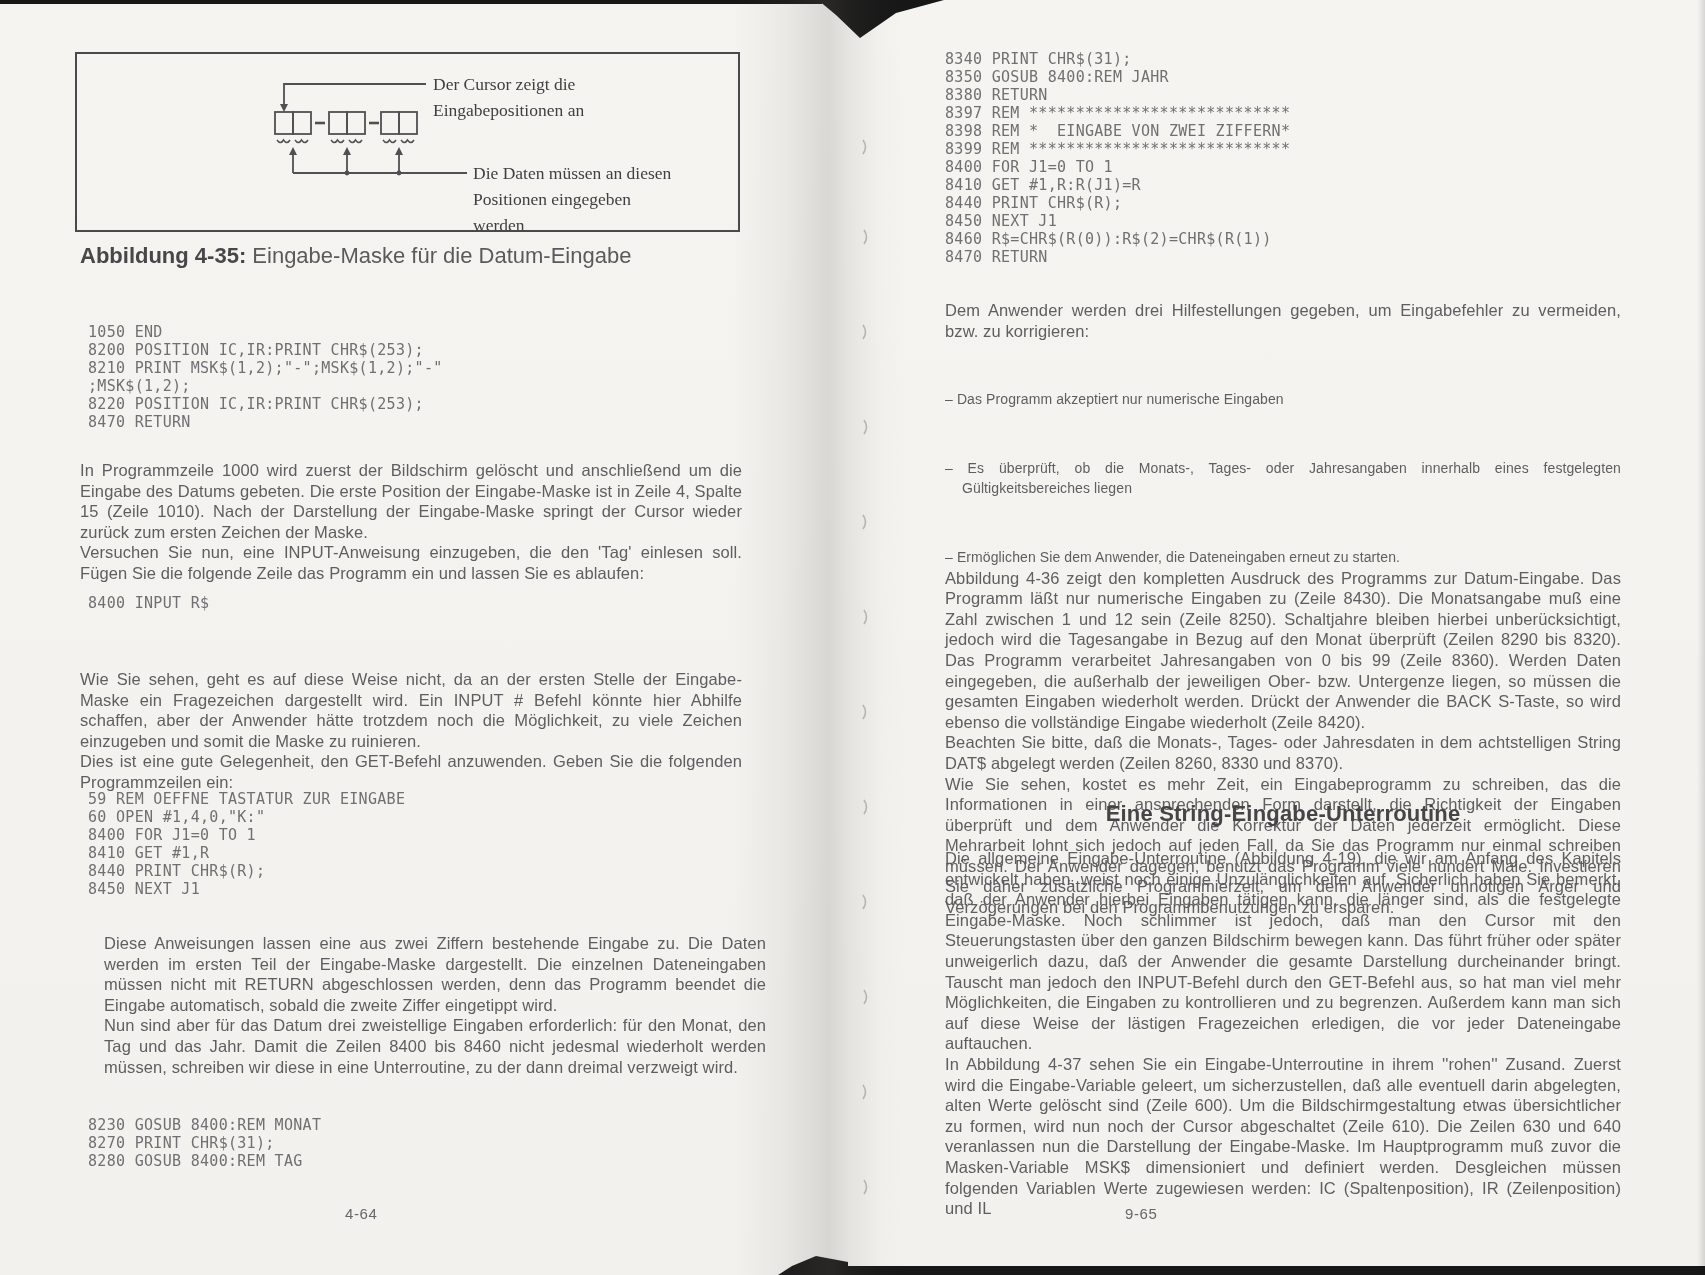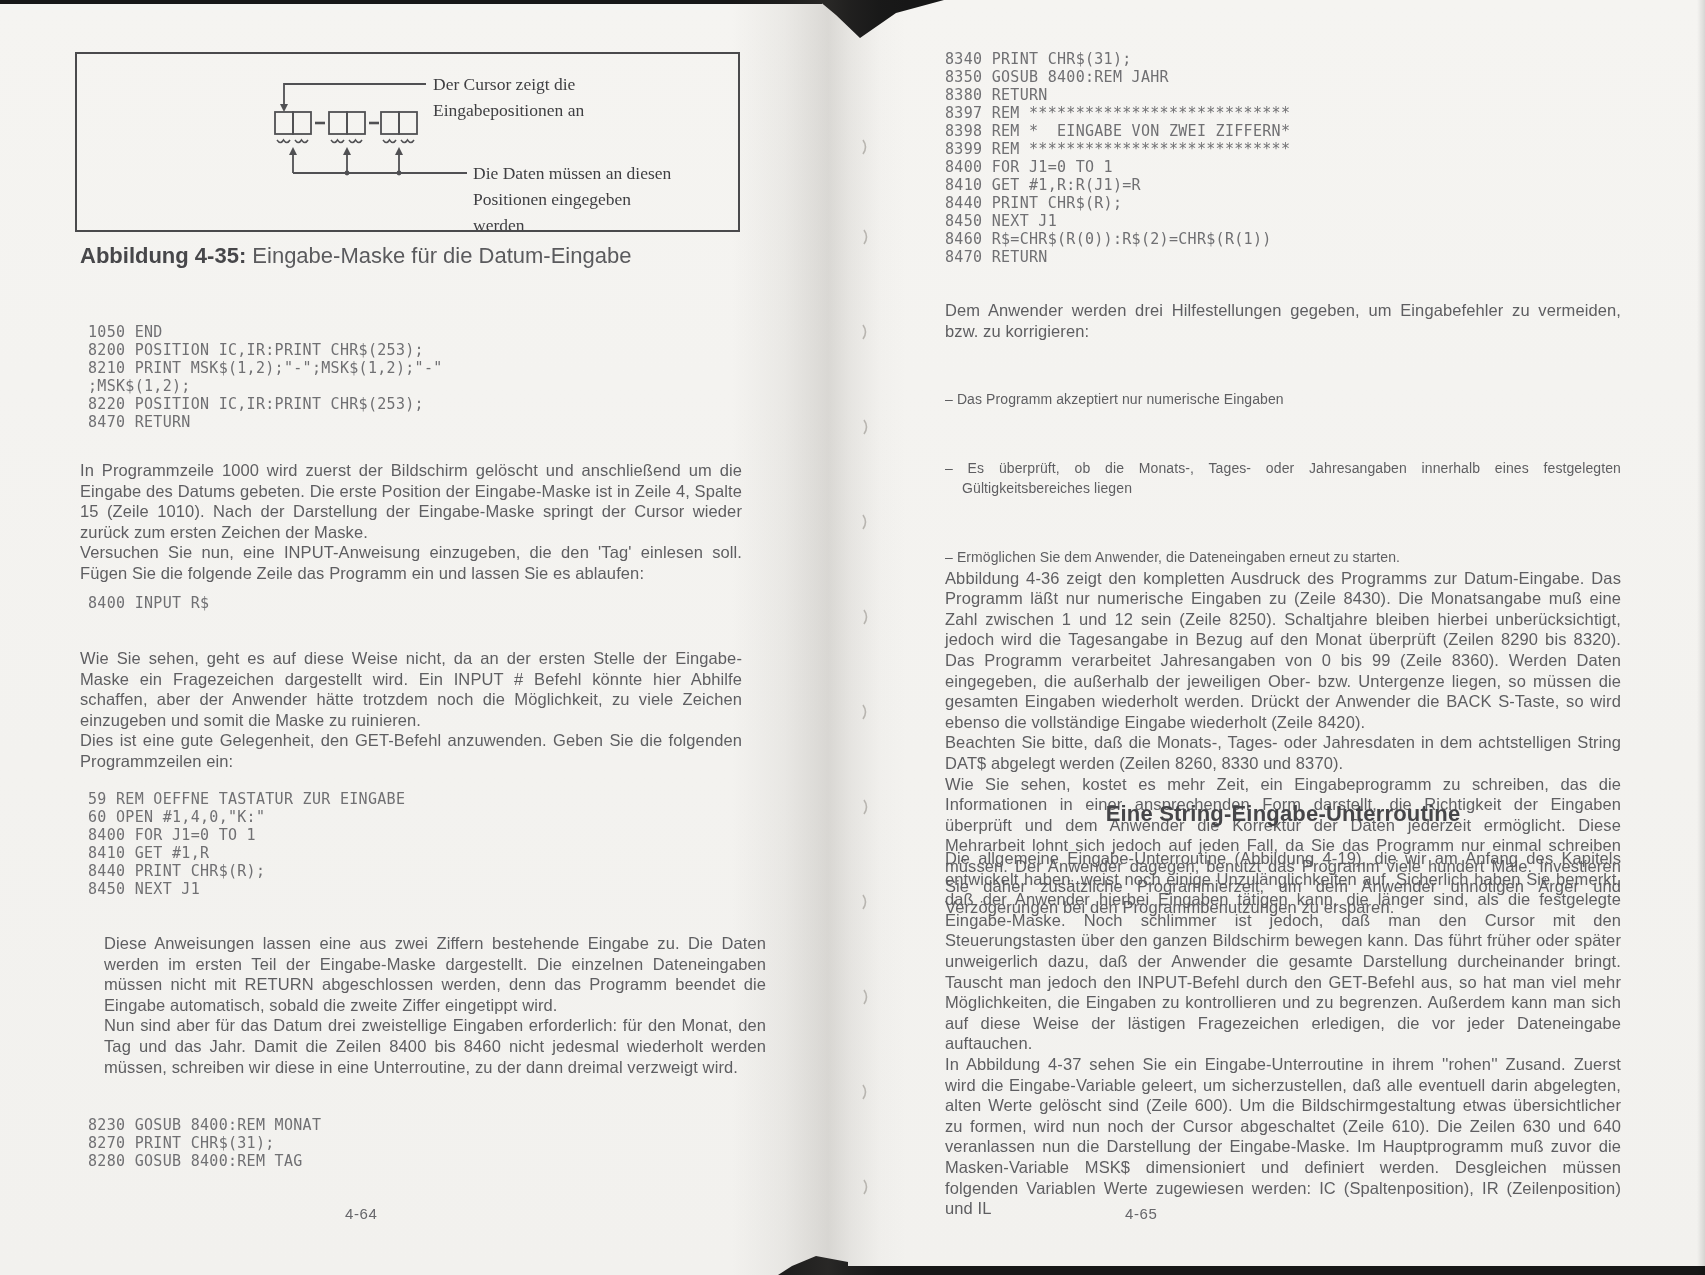--- a/index.html
+++ b/index.html
@@ -136,21 +136,21 @@
 8220 POSITION IC,IR:PRINT CHR$(253);
 8470 RETURN</div>
 
     <div class="abs textcol" style="left:80px; top:460px; width:662px;">
       <p>In Programmzeile 1000 wird zuerst der Bildschirm gelöscht und anschließend um die Eingabe des Datums gebeten. Die erste Position der Eingabe-Maske ist in Zeile 4, Spalte 15 (Zeile 1010). Nach der Darstellung der Eingabe-Maske springt der Cursor wieder zurück zum ersten Zeichen der Maske.</p>
       <p>Versuchen Sie nun, eine INPUT-Anweisung einzugeben, die den 'Tag' einlesen soll. Fügen Sie die folgende Zeile das Programm ein und lassen Sie es ablaufen:</p>
     </div>
 
     <div class="abs code" style="left:88px; top:594px;">8400 INPUT R$</div>
 
-    <div class="abs textcol" style="left:80px; top:648px; width:662px;">
+    <div class="abs textcol" style="left:80px; top:669px; width:662px;">
       <p>Wie Sie sehen, geht es auf diese Weise nicht, da an der ersten Stelle der Eingabe-Maske ein Fragezeichen dargestellt wird. Ein INPUT # Befehl könnte hier Abhilfe schaffen, aber der Anwender hätte trotzdem noch die Möglichkeit, zu viele Zeichen einzugeben und somit die Maske zu ruinieren.</p>
       <p>Dies ist eine gute Gelegenheit, den GET-Befehl anzuwenden. Geben Sie die folgenden Programmzeilen ein:</p>
     </div>
 
     <div class="abs code" style="left:88px; top:790px;">59 REM OEFFNE TASTATUR ZUR EINGABE
 60 OPEN #1,4,0,"K:"
 8400 FOR J1=0 TO 1
 8410 GET #1,R
 8440 PRINT CHR$(R);
 8450 NEXT J1</div>
@@ -192,16 +192,16 @@
       <p>Wie Sie sehen, kostet es mehr Zeit, ein Eingabeprogramm zu schreiben, das die Informationen in einer ansprechenden Form darstellt, die Richtigkeit der Eingaben überprüft und dem Anwender die Korrektur der Daten jederzeit ermöglicht. Diese Mehrarbeit lohnt sich jedoch auf jeden Fall, da Sie das Programm nur einmal schreiben müssen. Der Anwender dagegen, benutzt das Programm viele hundert Male. Investieren Sie daher zusätzliche Programmierzeit, um dem Anwender unnötigen Ärger und Verzögerungen bei den Programmbenutzungen zu ersparen.</p>
     </div>
 
     <div class="abs heading2" style="left:45px; top:801px; width:676px;">Eine String-Eingabe-Unterroutine</div>
 
     <div class="abs textcol" style="left:45px; top:848px; width:676px;">
       <p>Die allgemeine Eingabe-Unterroutine (Abbildung 4-19), die wir am Anfang des Kapitels entwickelt haben, weist noch einige Unzulänglichkeiten auf. Sicherlich haben Sie bemerkt, daß der Anwender hierbei Eingaben tätigen kann, die länger sind, als die festgelegte Eingabe-Maske. Noch schlimmer ist jedoch, daß man den Cursor mit den Steuerungstasten über den ganzen Bildschirm bewegen kann. Das führt früher oder später unweigerlich dazu, daß der Anwender die gesamte Darstellung durcheinander bringt. Tauscht man jedoch den INPUT-Befehl durch den GET-Befehl aus, so hat man viel mehr Möglichkeiten, die Eingaben zu kontrollieren und zu begrenzen. Außerdem kann man sich auf diese Weise der lästigen Fragezeichen erledigen, die vor jeder Dateneingabe auftauchen.</p>
       <p>In Abbildung 4-37 sehen Sie ein Eingabe-Unterroutine in ihrem ''rohen'' Zusand. Zuerst wird die Eingabe-Variable geleert, um sicherzustellen, daß alle eventuell darin abgelegten, alten Werte gelöscht sind (Zeile 600). Um die Bildschirmgestaltung etwas übersichtlicher zu formen, wird nun noch der Cursor abgeschaltet (Zeile 610). Die Zeilen 630 und 640 veranlassen nun die Darstellung der Eingabe-Maske. Im Hauptprogramm muß zuvor die Masken-Variable MSK$ dimensioniert und definiert werden. Desgleichen müssen folgenden Variablen Werte zugewiesen werden: IC (Spaltenposition), IR (Zeilenposition) und IL</p>
     </div>
 
-    <div class="abs pagenum" style="left:225px; top:1205px;">4-65</div>
+    <div class="abs pagenum" style="left:225px; top:1205px;">9-65</div>
   </div>
 
 </div>
 
 </body></html>

